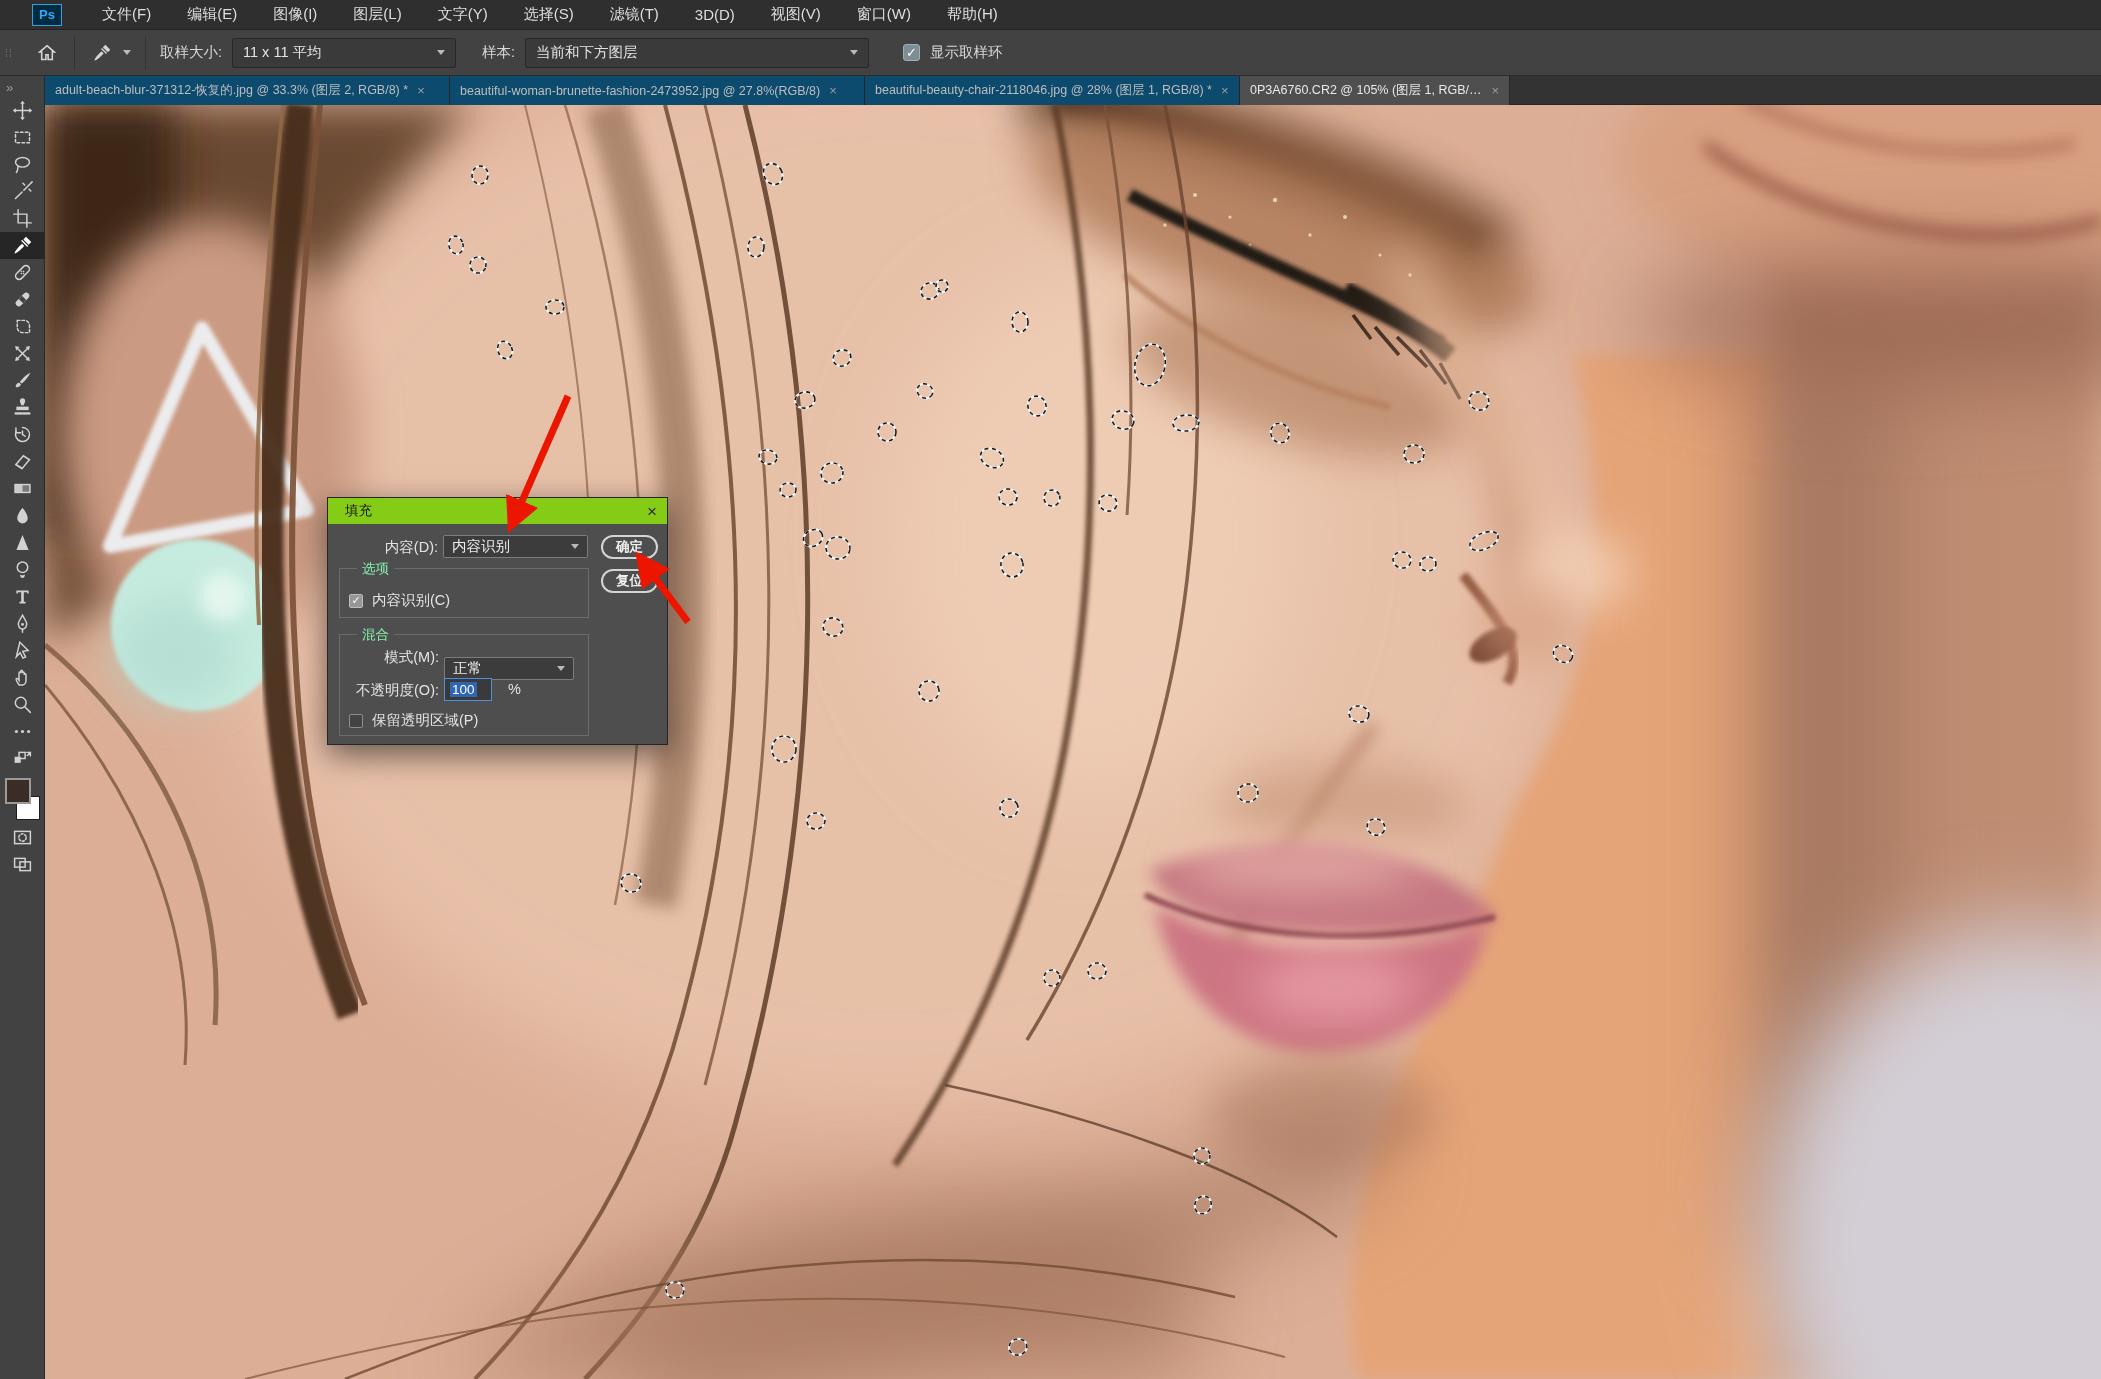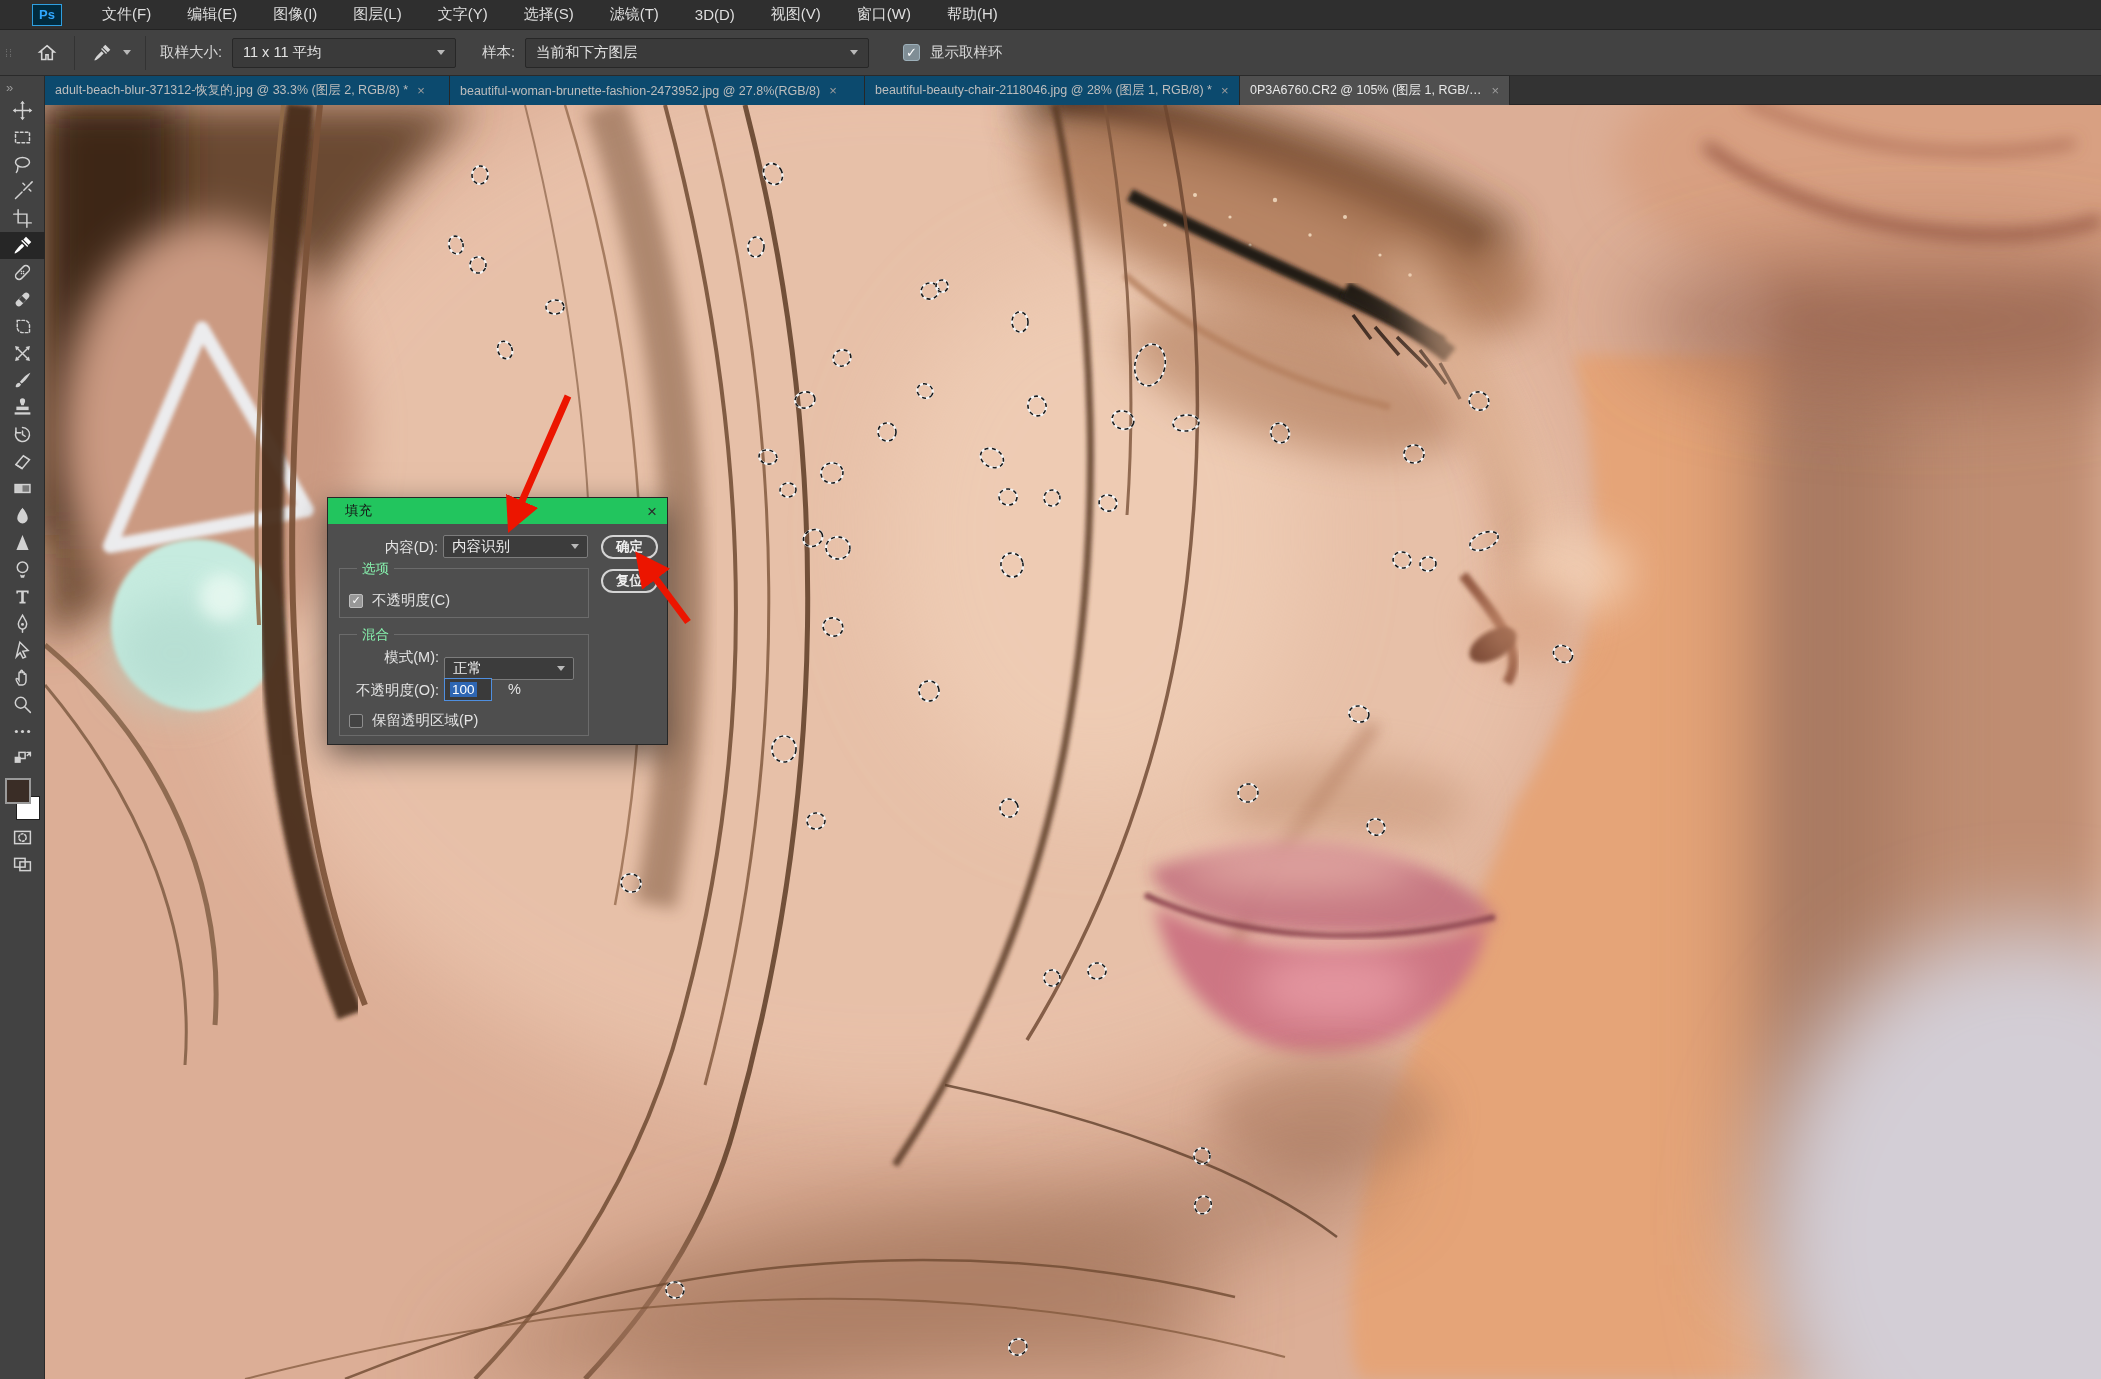--- a/index.html
+++ b/index.html
@@ -58,21 +58,21 @@
   #fg-swatch { position:absolute; left:5px; top:2px; width:26px; height:26px;
                border:2px solid #9a9a9a; }
 
   
   #canvas { position:absolute; left:45px; top:105px; width:2056px; height:1274px; }
 
   
   #dialog { position:absolute; left:327px; top:497px; width:341px; height:248px;
             background:#4e4e4e; border:1px solid #262626; box-shadow:0 10px 30px rgba(0,0,0,.55);
             z-index:10; font-size:14.5px; color:#e3e3e3; }
-  #dialog-title { height:26px; background:#22c55e; color:#161616; display:flex;
+  #dialog-title { height:26px; background:#84cc16; color:#161616; display:flex;
                   align-items:center; padding:0 10px 0 17px; font-size:13.5px; }
   #dialog-title .spacer { flex:1; }
   #dlg-close { color:#2b2b2b; font-size:17px; line-height:1; }
   .dlg-row { position:absolute; display:flex; align-items:center; }
   .dlg-select { background:#3c3c3c; border:1px solid #7c7c7c; border-radius:2px; height:23px;
                 display:flex; align-items:center; justify-content:space-between; padding:0 8px; color:#ececec; }
   .dlg-btn { position:absolute; left:273px; width:57px; height:24px; border:2px solid #d4d4d4;
              border-radius:13px; display:flex; align-items:center; justify-content:center;
              color:#efefef; font-size:13.5px; background:transparent;font-weight:bold; }
   .group { position:absolute; left:11px; width:250px; border:1px solid #6b6b6b; }
@@ -673,21 +673,21 @@
         <span class="caret"></span>
     </div>
 
     <div class="dlg-btn" style="top:37px">确定</div>
     <div class="dlg-btn" style="top:71px">复位</div>
 
     <div class="group" style="top:70px; height:50px">
       <span class="group-legend">选项</span>
       <div class="dlg-row" style="left:9px; top:22px">
         <div class="dlg-check checked">✓</div>
-        <span>不透明度(C)</span>
+        <span>内容识别(C)</span>
       </div>
     </div>
 
     <div class="group" style="top:136px; height:102px">
       <span class="group-legend">混合</span>
       <div class="dlg-row" style="left:0; top:13px; width:99px; justify-content:flex-end">
         <span>模式(M):</span>
       </div>
       <div class="dlg-select" style="position:absolute; left:104px; top:22px; width:130px">
         <span>正常</span>

